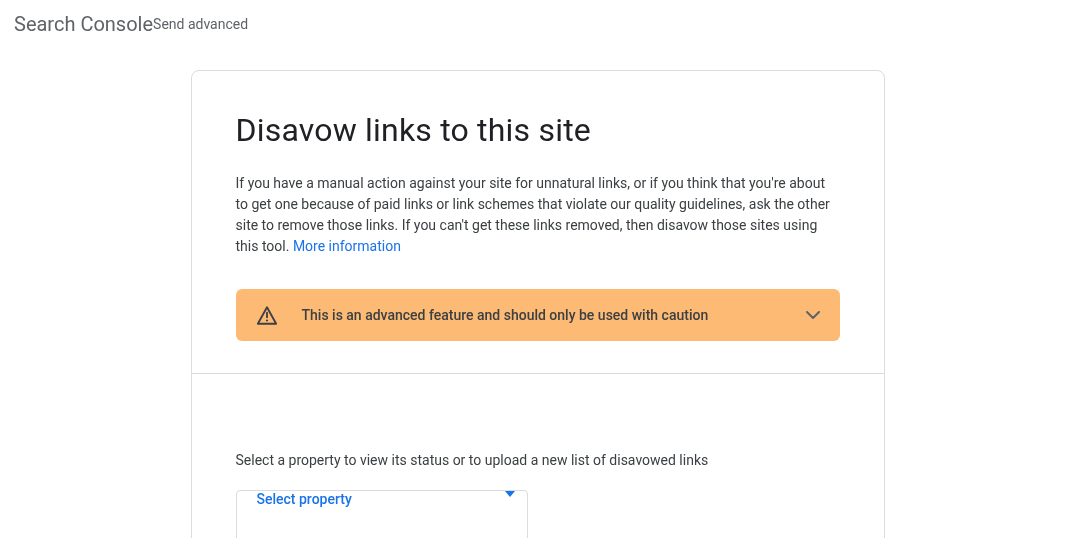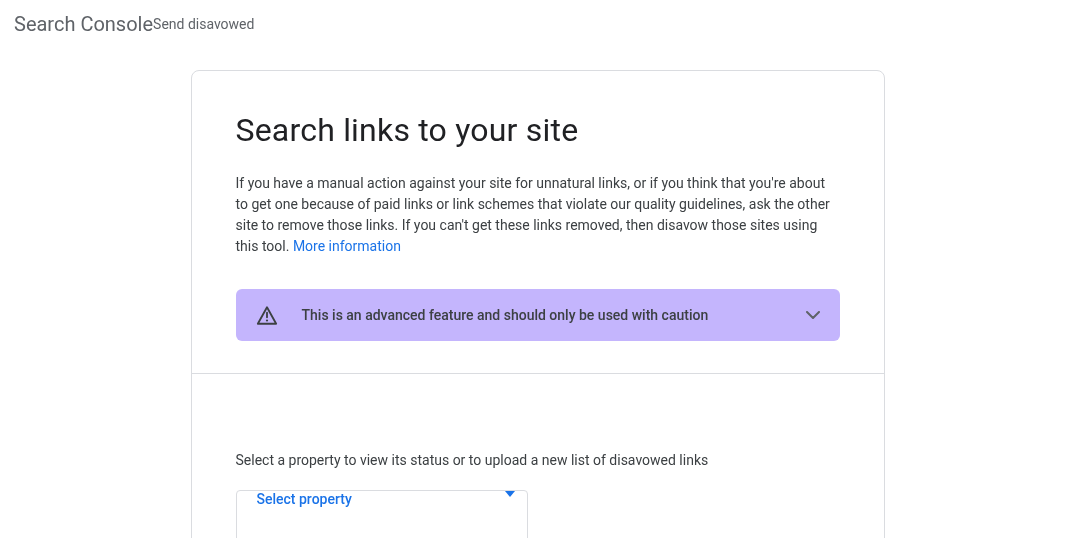--- a/index.html
+++ b/index.html
@@ -58,21 +58,21 @@
       color: #3c4043;
       margin-bottom: 0;
     }
     .more-info {
       color: #1a73e8;
       text-decoration: none;
       cursor: pointer;
     }
     .warning-banner {
       margin-top: 32px;
-      background: #c4b5fd;
+      background: #fdba74;
       border-radius: 6px;
       padding: 16px 20px;
       display: flex;
       align-items: center;
       gap: 24px;
       cursor: pointer;
     }
     .warning-icon {
       flex-shrink: 0;
       display: flex;
@@ -124,27 +124,27 @@
     .dropdown-caret {
       display: flex;
       align-items: center;
     }
   </style>
 </head>
 <body>
 
 <div class="header">
   <div class="app-title">Search Console</div>
-  <div class="feedback-link">Send disavowed</div>
+  <div class="feedback-link">Send advanced</div>
 </div>
 
 <div class="main-container">
   <div class="card">
     <div class="card-upper">
-      <h1 class="page-heading">Search links to your site</h1>
+      <h1 class="page-heading">Disavow links to this site</h1>
       <p class="description">
         <span>If you have a manual action against your site for unnatural links, or if you think that you're about to get one because of paid links or link schemes that violate our quality guidelines, ask the other site to remove those links. If you can't get these links removed, then disavow those sites using this tool.</span>
         <a class="more-info">More information</a>
       </p>
       <div class="warning-banner">
         <span class="warning-icon">
           <svg width="22" height="20" viewBox="0 0 24 21">
             <path d="M12 2 L22 20 L2 20 Z" fill="none" stroke="#3c4043" stroke-width="2" stroke-linejoin="round"></path>
             <line x1="12" y1="8" x2="12" y2="13" stroke="#3c4043" stroke-width="2" stroke-linecap="round"></line>
             <circle cx="12" cy="16.5" r="1.2" fill="#3c4043"></circle>

